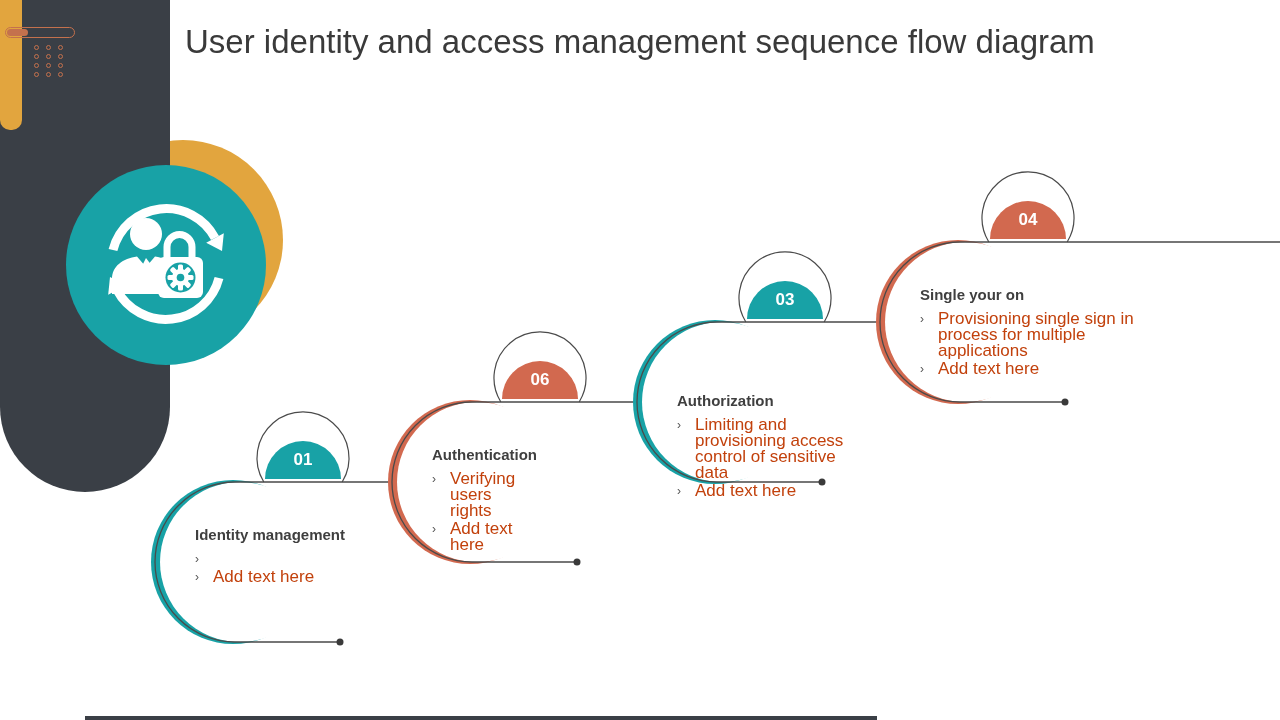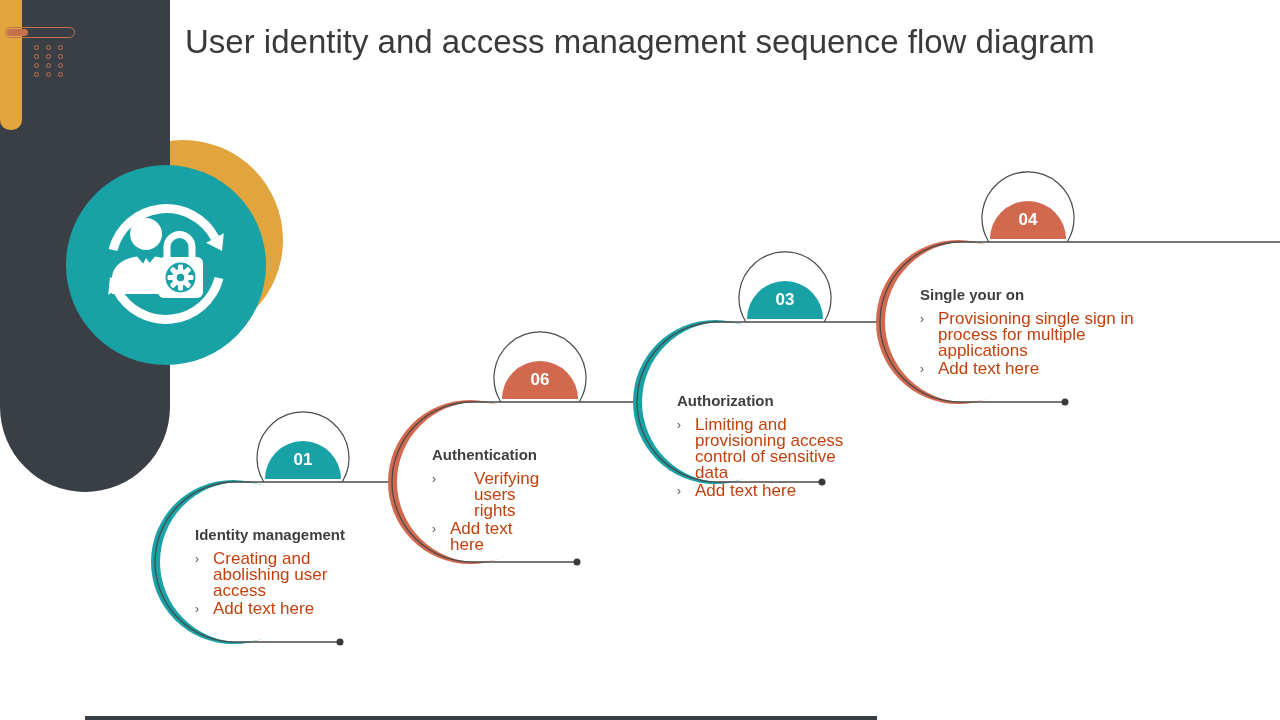--- a/index.html
+++ b/index.html
@@ -95,21 +95,20 @@
       <path class="card-outline" fill="none" stroke="#4a4a4a" stroke-width="1.3" d="M253,80 L94,80 A80,80 0 0 0 94,240 L196,240"></path>
       <circle class="end-dot" cx="199" cy="240" r="3.5" fill="#3a3a3a"></circle>
       <path class="badge-dome" d="M124,77 A38,38 0 0 1 200,77 Z" fill="#18A2A6"></path>
     </svg>
     <div class="badge-num" style="left: 275px; top: 442px;">01</div>
     <div class="step-text" style="left: 195px; top: 526px;">
       <div class="step-title">Identity management</div>
       <ul class="step-bullets">
             <li>
               <span class="bullet-marker">›</span>
-              <span class="bullet-text" style="width: 150px;">Creating and abolishing user access</span>
             </li>
             <li>
               <span class="bullet-marker">›</span>
               <span class="bullet-text" style="width: 150px;">Add text here</span>
             </li>
           </ul>
     </div>
   </div>
       <div class="step">
     <svg width="261" height="252" viewBox="0 0 261 252" style="left: 378px; top: 322px;">
@@ -119,21 +118,21 @@
       <path class="card-outline" fill="none" stroke="#4a4a4a" stroke-width="1.3" d="M261,80 L94,80 A80,80 0 0 0 94,240 L196,240"></path>
       <circle class="end-dot" cx="199" cy="240" r="3.5" fill="#3a3a3a"></circle>
       <path class="badge-dome" d="M124,77 A38,38 0 0 1 200,77 Z" fill="#D2694F"></path>
     </svg>
     <div class="badge-num" style="left: 512px; top: 362px;">06</div>
     <div class="step-text" style="left: 432px; top: 446px;">
       <div class="step-title">Authentication</div>
       <ul class="step-bullets">
             <li>
               <span class="bullet-marker">›</span>
-              <span class="bullet-text" style="width: 78px; margin-left: 24px;">Verifying users rights</span>
+              <span class="bullet-text" style="width: 78px;">Verifying users rights</span>
             </li>
             <li>
               <span class="bullet-marker">›</span>
               <span class="bullet-text" style="width: 78px;">Add text here</span>
             </li>
           </ul>
     </div>
   </div>
       <div class="step">
     <svg width="259" height="252" viewBox="0 0 259 252" style="left: 623px; top: 242px;">

